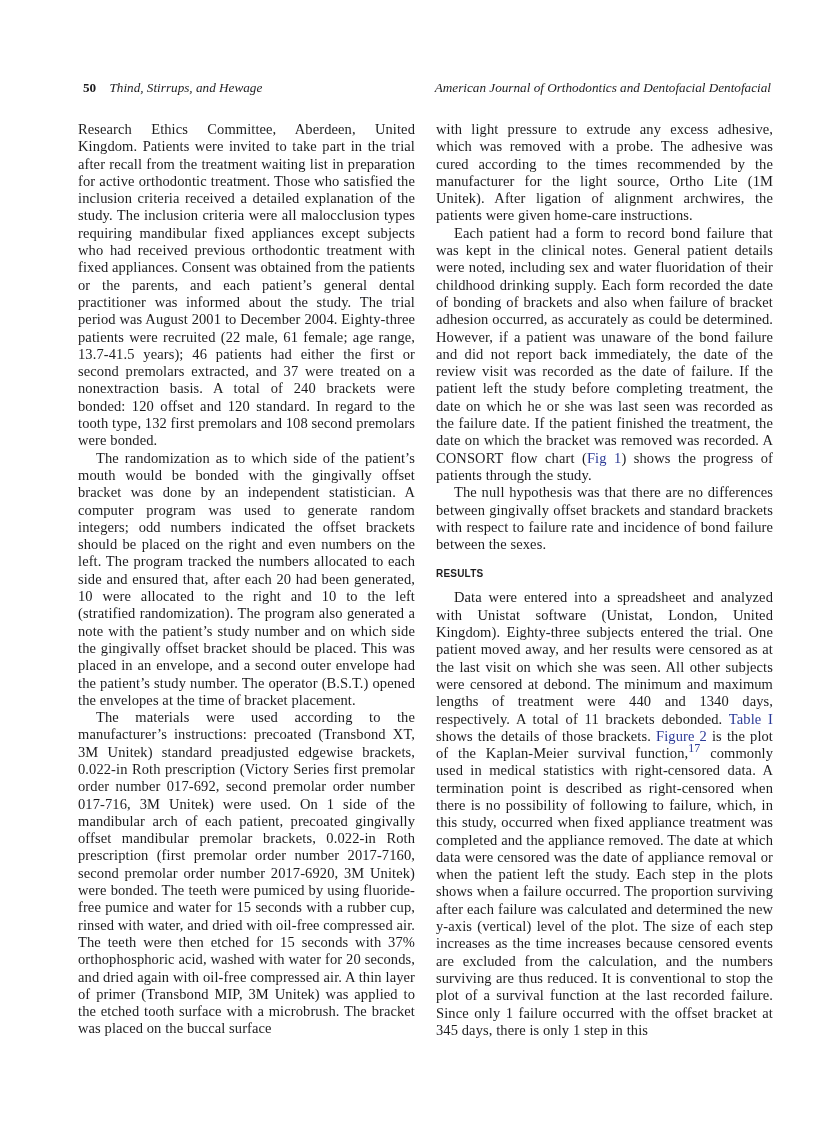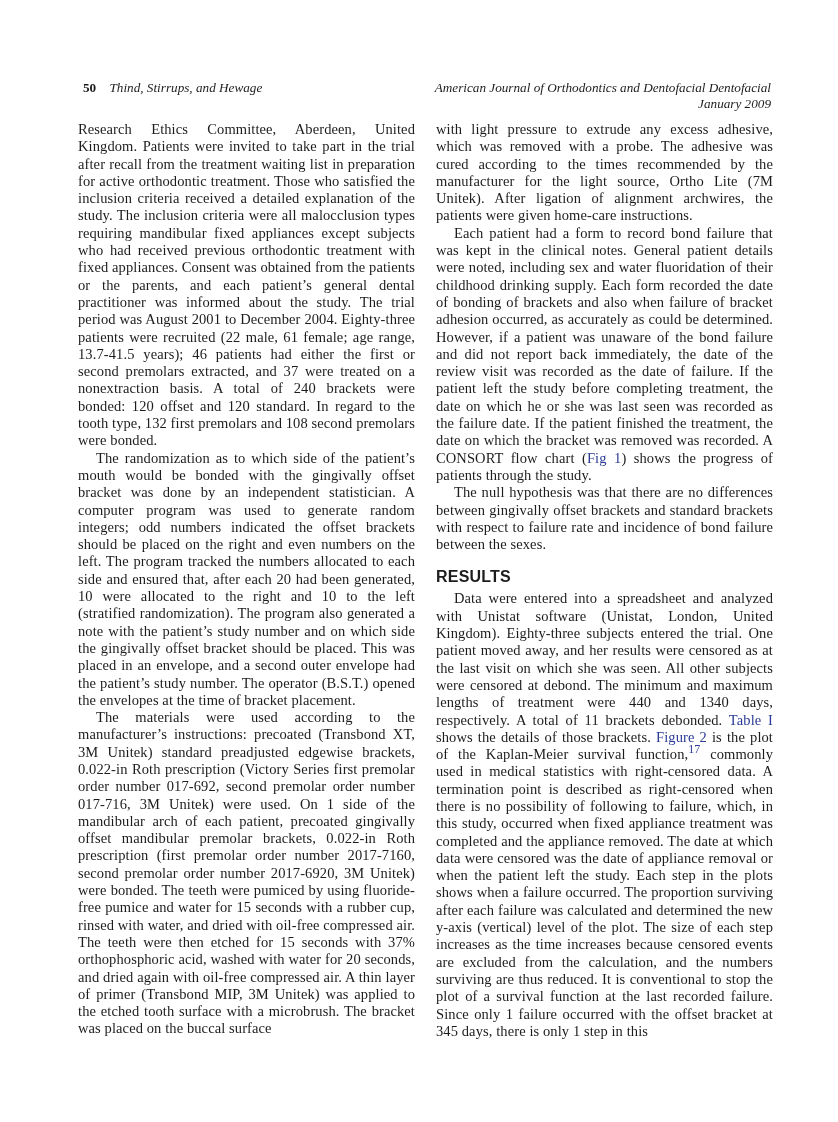--- a/index.html
+++ b/index.html
@@ -51,25 +51,25 @@
   }
   .para {
     font-size: 14.5px;
     line-height: 17.3px;
     text-align: justify;
     letter-spacing: 0.1px;
   }
   .para.indent { text-indent: 18px; }
   .section-heading {
     font-family: "Liberation Sans", sans-serif;
-    font-size: 16px;
+    font-size: 10px;
     font-weight: bold;
     letter-spacing: 0.2px;
     margin-top: 15px;
-    margin-bottom: 4px;
+    margin-bottom: 10px;
   }
   .xref {
     color: var(--link-color);
     text-decoration: none;
     cursor: pointer;
   }
   .xref.sup {
     vertical-align: super;
     font-size: 12px;
     line-height: 0;
@@ -80,32 +80,31 @@
 
 <div class="page">
 
   <div class="running-head">
     <div class="head-left">
       <span class="page-number">50</span>
       <span class="head-authors">Thind, Stirrups, and Hewage</span>
     </div>
     <div class="head-right">
       <div>American Journal of Orthodontics and Dentofacial Dentofacial</div>
-      <div>January 2009</div>
     </div>
   </div>
 
   <div class="columns">
     <div class="col">
         <p class="para"><span>Research Ethics Committee, Aberdeen, United Kingdom. Patients were invited to take part in the trial after recall from the treatment waiting list in preparation for active orthodontic treatment. Those who satisfied the inclusion criteria received a detailed explanation of the study. The inclusion criteria were all malocclusion types requiring mandibular fixed appliances except subjects who had received previous orthodontic treatment with fixed appliances. Consent was obtained from the patients or the parents, and each patient’s general dental practitioner was informed about the study. The trial period was August 2001 to December 2004. Eighty-three patients were recruited (22 male, 61 female; age range, 13.7-41.5 years); 46 patients had either the first or second premolars extracted, and 37 were treated on a nonextraction basis. A total of 240 brackets were bonded: 120 offset and 120 standard. In regard to the tooth type, 132 first premolars and 108 second premolars were bonded.</span></p>
         <p class="para indent"><span>The randomization as to which side of the patient’s mouth would be bonded with the gingivally offset bracket was done by an independent statistician. A computer program was used to generate random integers; odd numbers indicated the offset brackets should be placed on the right and even numbers on the left. The program tracked the numbers allocated to each side and ensured that, after each 20 had been generated, 10 were allocated to the right and 10 to the left (stratified randomization). The program also generated a note with the patient’s study number and on which side the gingivally offset bracket should be placed. This was placed in an envelope, and a second outer envelope had the patient’s study number. The operator (B.S.T.) opened the envelopes at the time of bracket placement.</span></p>
         <p class="para indent"><span>The materials were used according to the manufacturer’s instructions: precoated (Transbond XT, 3M Unitek) standard preadjusted edgewise brackets, 0.022-in Roth prescription (Victory Series first premolar order number 017-692, second premolar order number 017-716, 3M Unitek) were used. On 1 side of the mandibular arch of each patient, precoated gingivally offset mandibular premolar brackets, 0.022-in Roth prescription (first premolar order number 2017-7160, second premolar order number 2017-6920, 3M Unitek) were bonded. The teeth were pumiced by using fluoride-free pumice and water for 15 seconds with a rubber cup, rinsed with water, and dried with oil-free compressed air. The teeth were then etched for 15 seconds with 37% orthophosphoric acid, washed with water for 20 seconds, and dried again with oil-free compressed air. A thin layer of primer (Transbond MIP, 3M Unitek) was applied to the etched tooth surface with a microbrush. The bracket was placed on the buccal surface</span></p>
       </div>
     <div class="col">
-        <p class="para"><span>with light pressure to extrude any excess adhesive, which was removed with a probe. The adhesive was cured according to the times recommended by the manufacturer for the light source, Ortho Lite (7M Unitek). After ligation of alignment archwires, the patients were given home-care instructions.</span></p>
+        <p class="para"><span>with light pressure to extrude any excess adhesive, which was removed with a probe. The adhesive was cured according to the times recommended by the manufacturer for the light source, Ortho Lite (1M Unitek). After ligation of alignment archwires, the patients were given home-care instructions.</span></p>
         <p class="para indent"><span>Each patient had a form to record bond failure that was kept in the clinical notes. General patient details were noted, including sex and water fluoridation of their childhood drinking supply. Each form recorded the date of bonding of brackets and also when failure of bracket adhesion occurred, as accurately as could be determined. However, if a patient was unaware of the bond failure and did not report back immediately, the date of the review visit was recorded as the date of failure. If the patient left the study before completing treatment, the date on which he or she was last seen was recorded as the failure date. If the patient finished the treatment, the date on which the bracket was removed was recorded. A CONSORT flow chart (</span><a class="xref">Fig 1</a><span>) shows the progress of patients through the study.</span></p>
         <p class="para indent"><span>The null hypothesis was that there are no differences between gingivally offset brackets and standard brackets with respect to failure rate and incidence of bond failure between the sexes.</span></p>
         <h2 class="section-heading">RESULTS</h2>
         <p class="para indent"><span>Data were entered into a spreadsheet and analyzed with Unistat software (Unistat, London, United Kingdom). Eighty-three subjects entered the trial. One patient moved away, and her results were censored as at the last visit on which she was seen. All other subjects were censored at debond. The minimum and maximum lengths of treatment were 440 and 1340 days, respectively. A total of 11 brackets debonded. </span><a class="xref">Table I</a><span> shows the details of those brackets. </span><a class="xref">Figure 2</a><span> is the plot of the Kaplan-Meier survival function,</span><a class="xref sup">17</a><span> commonly used in medical statistics with right-censored data. A termination point is described as right-censored when there is no possibility of following to failure, which, in this study, occurred when fixed appliance treatment was completed and the appliance removed. The date at which data were censored was the date of appliance removal or when the patient left the study. Each step in the plots shows when a failure occurred. The proportion surviving after each failure was calculated and determined the new y-axis (vertical) level of the plot. The size of each step increases as the time increases because censored events are excluded from the calculation, and the numbers surviving are thus reduced. It is conventional to stop the plot of a survival function at the last recorded failure. Since only 1 failure occurred with the offset bracket at 345 days, there is only 1 step in this</span></p>
       </div>
   </div>
 
 </div>
 
 </body></html>

